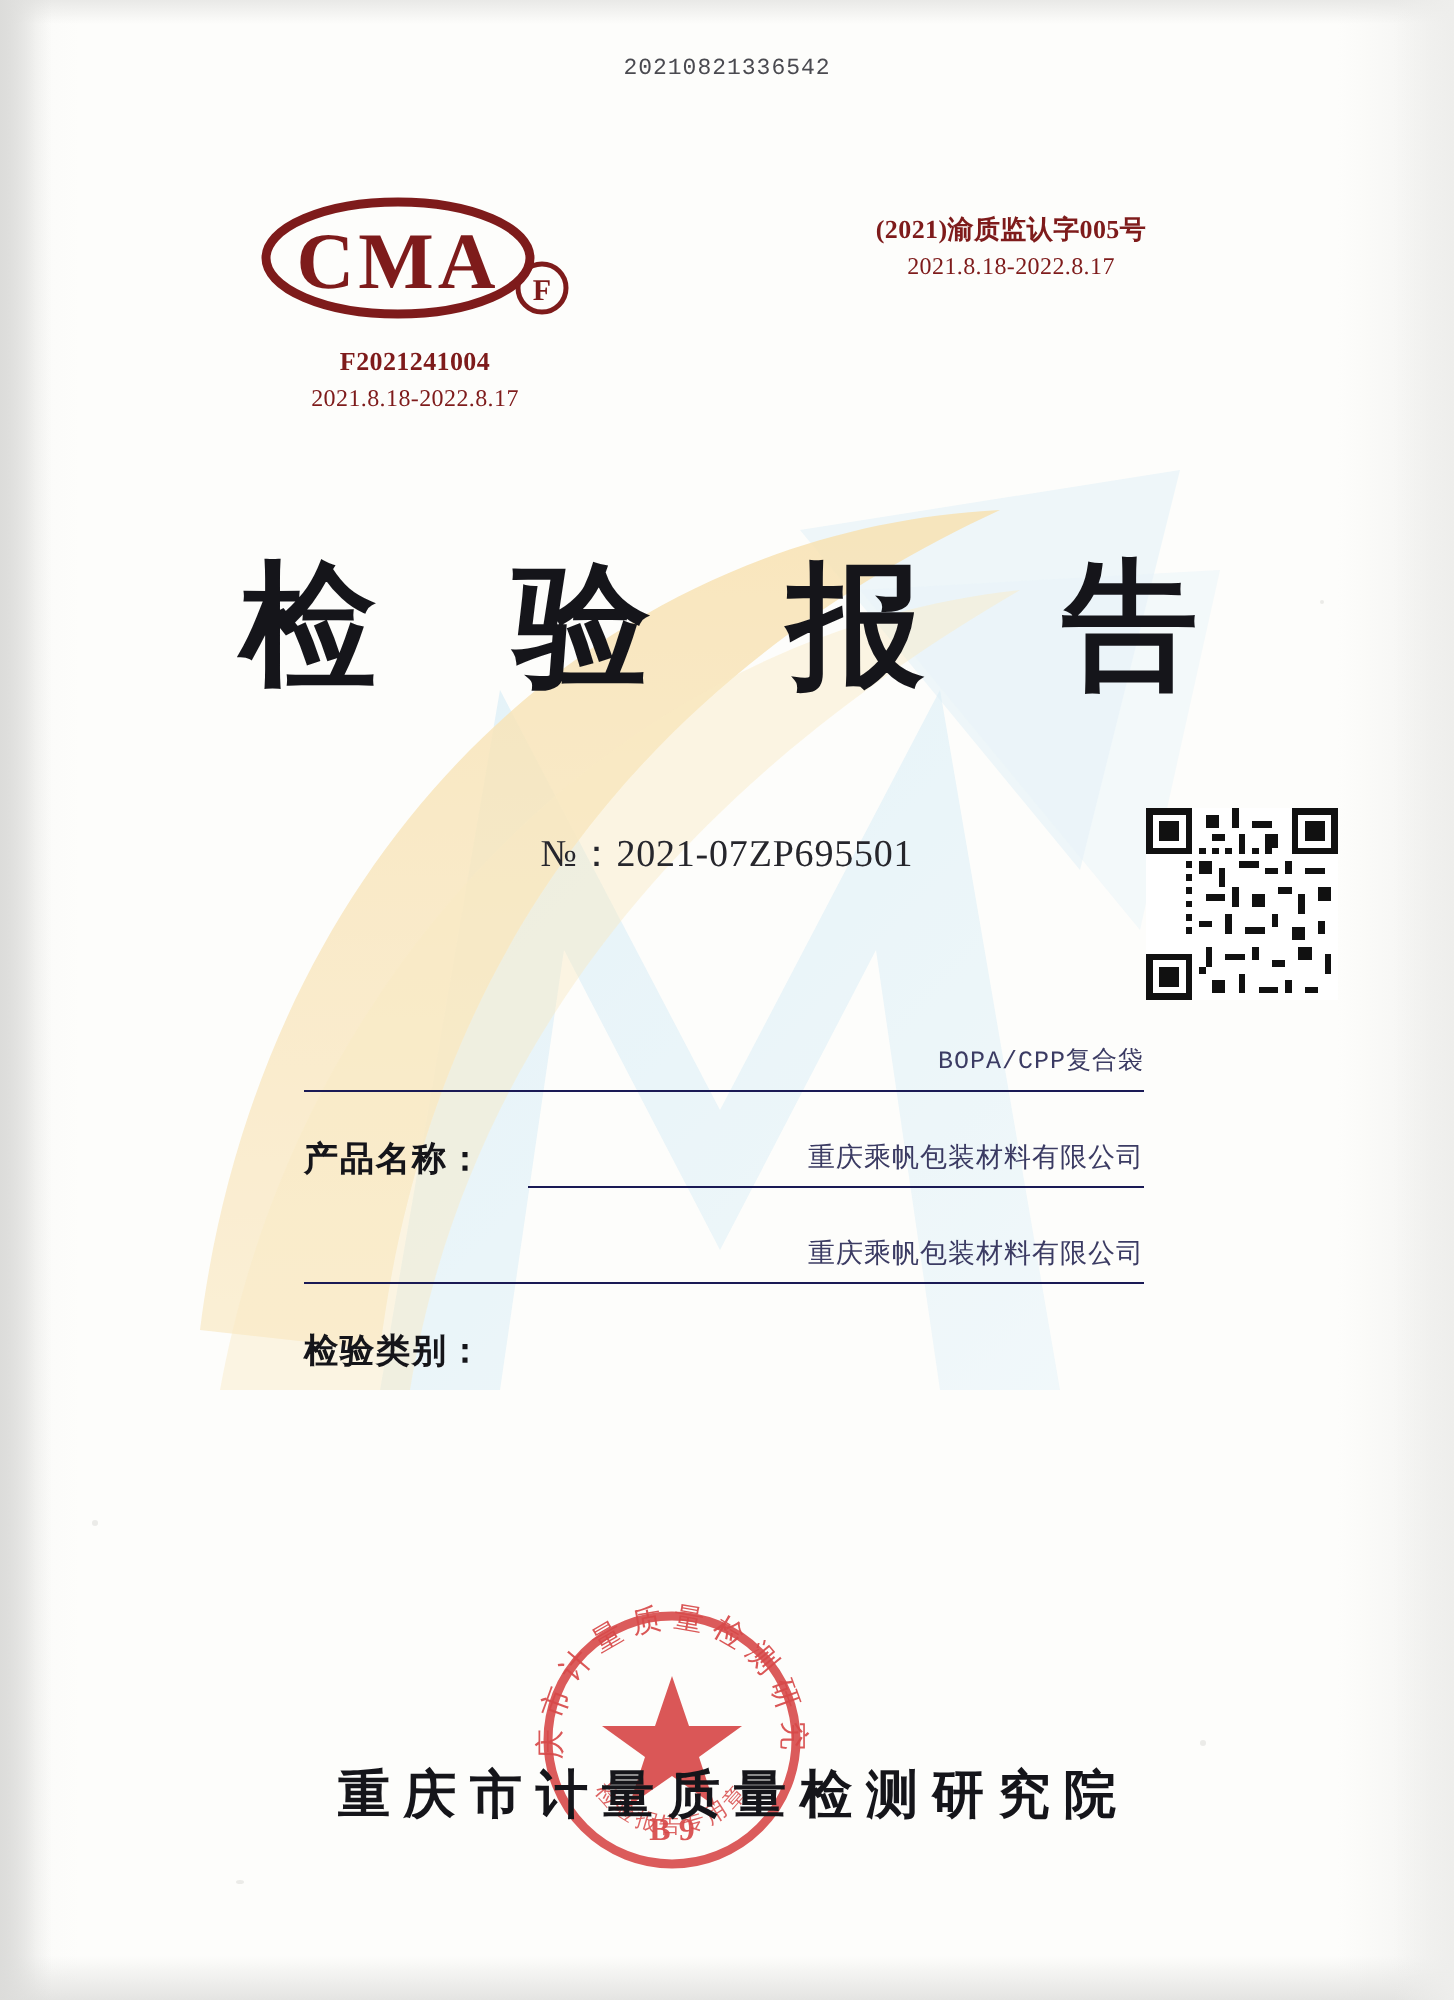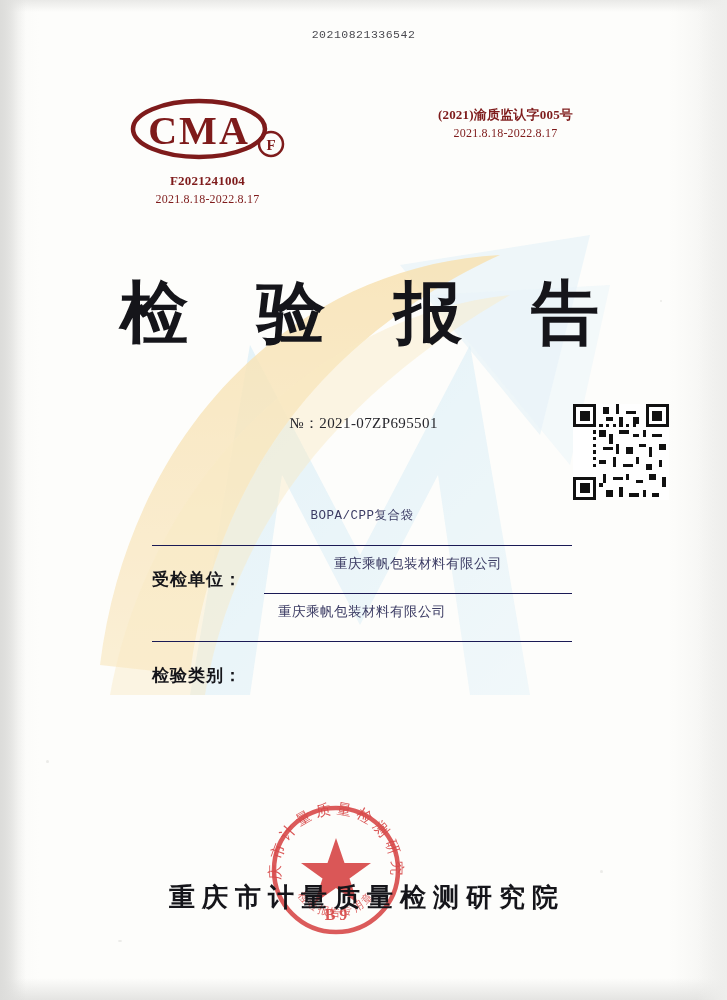--- a/index.html
+++ b/index.html
@@ -115,21 +115,21 @@
     color: #15151a;
   }
 
   
   .report-no {
     position: absolute;
     top: 414px;
     left: 0;
     width: 727px;
     text-align: center;
-    font-size: 15px;
+    font-size: 19px;
     color: #26262c;
     font-family: "Liberation Serif", serif;
     letter-spacing: 0.4px;
   }
 
   
   .qr {
     position: absolute;
     right: 58px;
     top: 404px;
@@ -155,25 +155,25 @@
     font-weight: bold;
     letter-spacing: 1px;
     color: #15151a;
     line-height: 28px;
     font-family: "Liberation Serif", serif;
     white-space: nowrap;
   }
   .field-value {
     flex: 1;
     border-bottom: 1.3px solid #1a1a55;
-    text-align: center;
+    text-align: right;
     font-size: 13.5px;
     color: #3b3b63;
     line-height: 26px;
-    padding-bottom: 16px;
+    padding-bottom: 1px;
     font-family: "Liberation Serif", serif;
     letter-spacing: 0.5px;
   }
   .field-value.mono {
     font-family: "Liberation Mono", monospace;
     font-size: 12.5px;
   }
 
   
   .seal {
@@ -340,21 +340,21 @@
       <rect x="24" y="27" width="2" height="1"></rect>
         <rect x="8" y="24" width="1" height="1"></rect>
     </g>
   </svg>
 
   <div class="fields">
     <div class="field-row">
       <div class="field-value mono">BOPA/CPP复合袋</div>
     </div>
     <div class="field-row">
-      <div class="field-label">受检单位：</div>
+      <div class="field-label">产品名称：</div>
       <div class="field-value">重庆乘帆包装材料有限公司</div>
     </div>
     <div class="field-row">
       <div class="field-value">重庆乘帆包装材料有限公司</div>
     </div>
     <div class="field-row">
       <div class="field-label">检验类别：</div>
     </div>
   </div>
 

